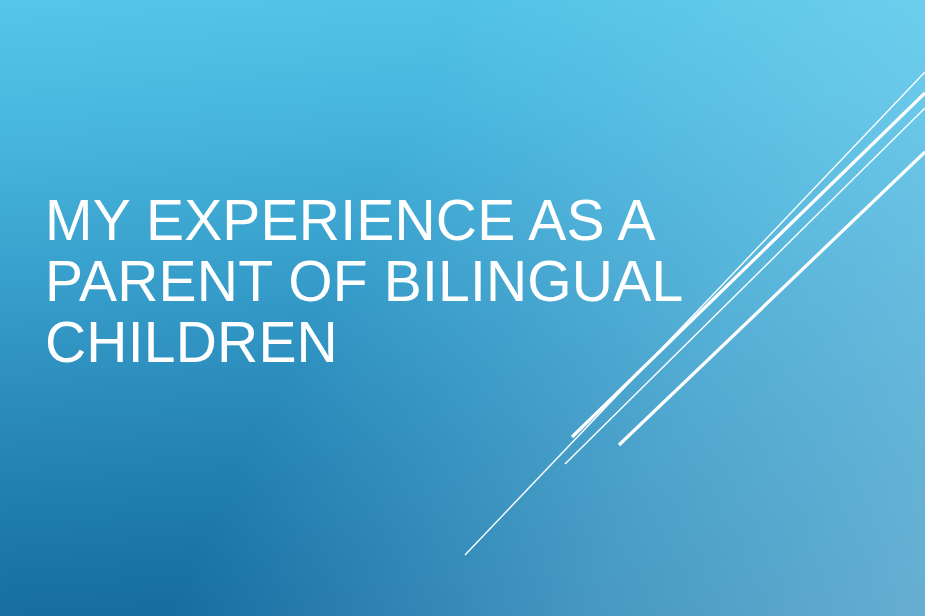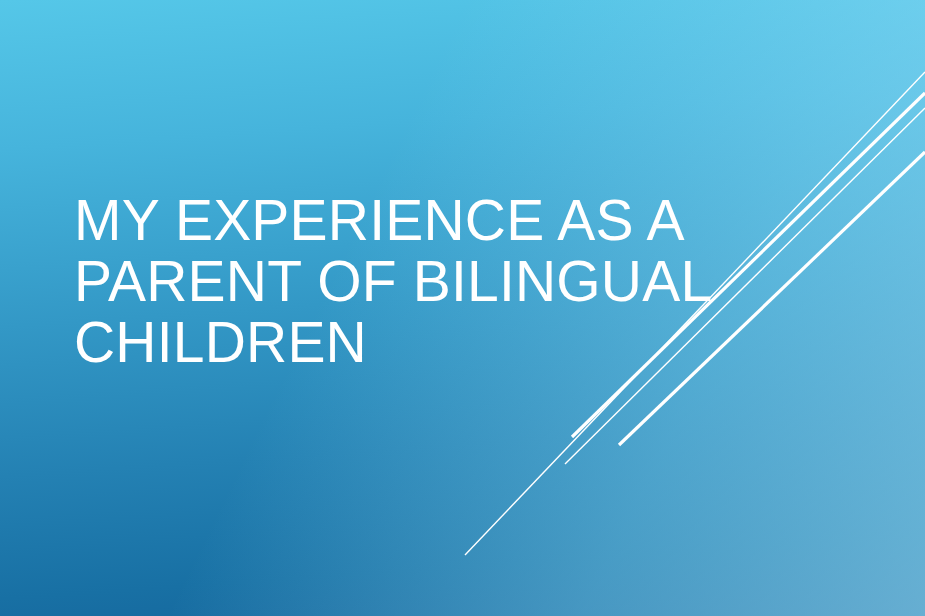--- a/index.html
+++ b/index.html
@@ -43,21 +43,21 @@
   }
   .streaks svg {
     display: block;
     width: 925px;
     height: 616px;
   }
 
   
   .title-block {
     position: absolute;
-    left: 74px;
+    left: 45px;
     top: 190px;
     width: 640px;
   }
   .title {
     margin: 0;
     color: #ffffff;
     font-family: "Liberation Sans", sans-serif;
     font-weight: 400;
     font-size: 57px;
     line-height: 61px;

